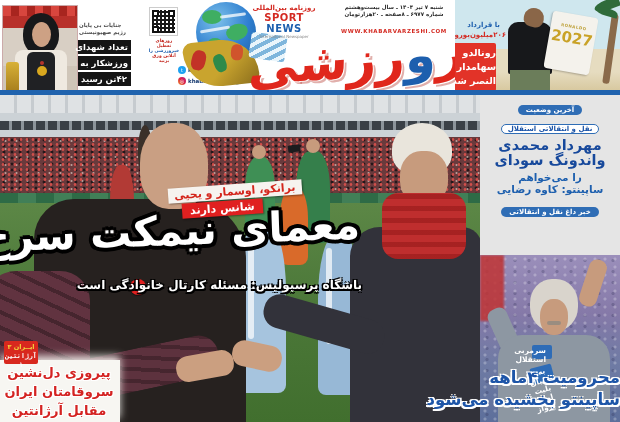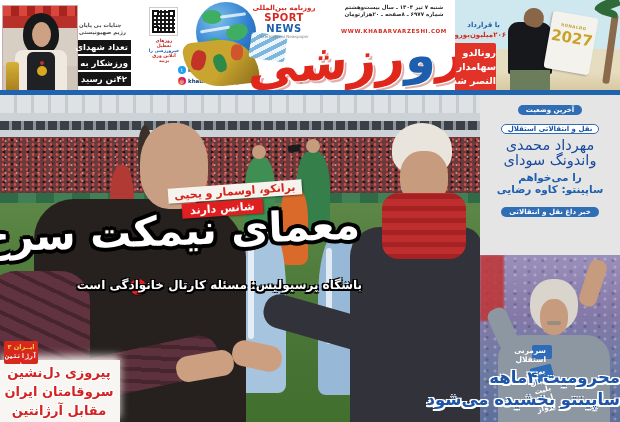--- a/index.html
+++ b/index.html
@@ -162,21 +162,21 @@
   .vb-badge .w { display:block; color:#fff; font-size:6.5px; font-weight:bold; line-height:9px;font-family:Liberation Mono, monospace; }
   .vb-lines { left:0; top:363px; width:118px; text-align:center; }
   .vb-lines span { display:block; color:#d42322; font-size:13px; font-weight:bold; line-height:19px; white-space:nowrap;
       text-shadow:-1px -1px 0 #fff, 1px -1px 0 #fff, -1px 1px 0 #fff, 1px 1px 0 #fff; }
 
   
   .sidebar { left:auto; right:0; top:95px; width:140px; height:327px; background:#e5e5e5; text-align:center; }
   .tab-pill { display:inline-block; background:#2f6db5; color:#fff; font-size:7px; font-weight:bold; border-radius:6px; padding:1px 8px; }
   .tab-box { display:inline-block; border:1px solid #2f6db5; color:#1d55a8; background:#fff; font-size:7px; font-weight:bold; border-radius:5px; padding:0 6px; margin-top:1px; }
   .s1-head { margin-top:3px; }
-  .s1-head span, .s2-head span { display:block; color:#17499c; font-size:14.5px; font-weight:normal; line-height:15px; white-space:nowrap; }
+  .s1-head span, .s2-head span { display:block; color:#17499c; font-size:14.5px; font-weight:bold; line-height:15px; white-space:nowrap; }
   .s1-sub { margin-top:3px; }
   .s1-sub span { display:block; color:#1d5fae; font-size:10.5px; font-weight:bold; line-height:12px; white-space:nowrap; }
   .s2-head span { font-size:13.5px; line-height:14px; }
   .sb-sec2 { margin-top:4px; }
 
   .sapinto { position:absolute; left:0; top:160px; width:140px; height:167px; overflow:hidden;
       background:linear-gradient(180deg,#9b8fbb 0,#8579a8 35%,#6f7ba4 65%,#5d6f9b);
       background-blend-mode:normal; }
   .sap-bokeh { position:absolute; inset:0;
       background-image:radial-gradient(circle, rgba(255,255,255,.25) 1px, transparent 2px),

